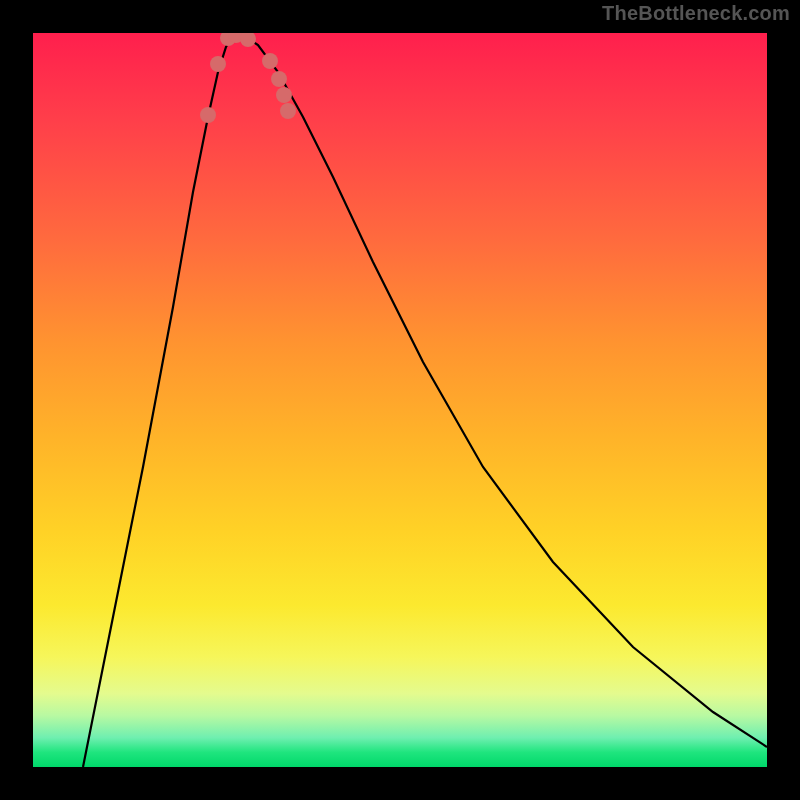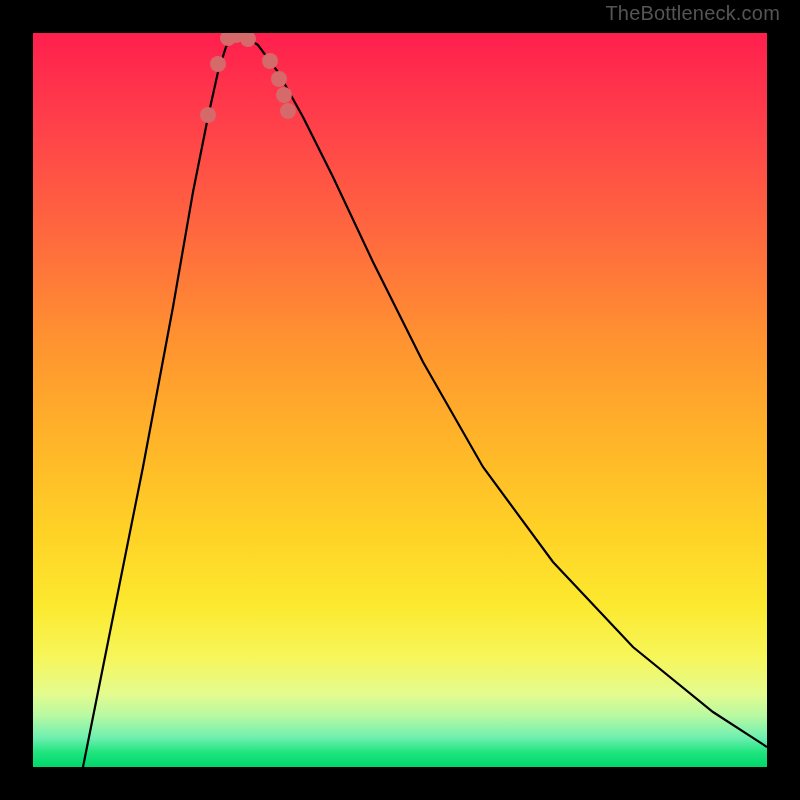--- a/index.html
+++ b/index.html
@@ -12,24 +12,24 @@
   }
   .frame {
     width: 800px;
     height: 800px;
     background: #000;
     position: relative;
   }
   .watermark {
     position: absolute;
     top: 2px;
-    right: 20px;
+    right: 10px;
     color: #555;
     font-size: 20px;
-    font-weight: 400;
+    font-weight: 700;
     z-index: 3;
     letter-spacing: 0.2px;
     text-align: right;
   }
   .plot-area {
     position: absolute;
     left: 33px;
     top: 33px;
     width: 734px;
     height: 734px;

